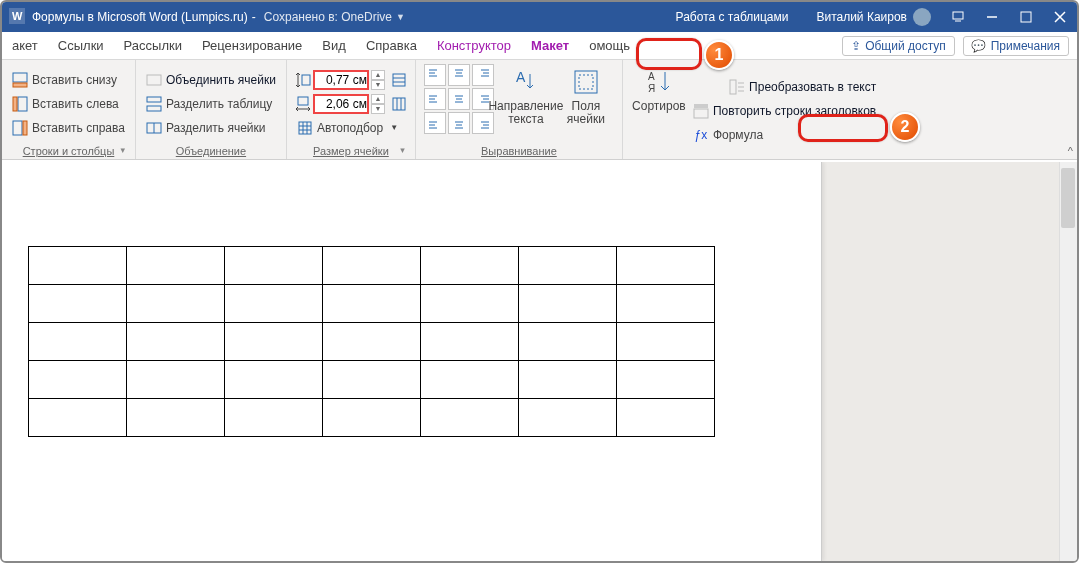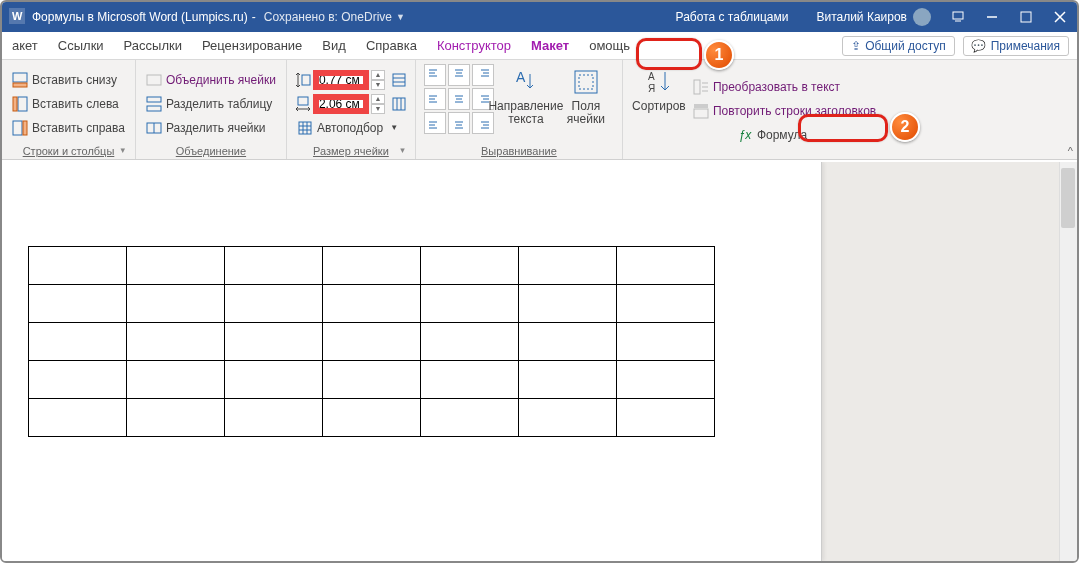--- a/index.html
+++ b/index.html
@@ -31,25 +31,25 @@
 .group { border-right: 1px solid #d9d9d9; padding: 4px 8px 2px 8px; display: flex; flex-direction: column; }
 .group-body { flex: 1; display: flex; gap: 4px; }
 .group-label { text-align: center; font-size: 11px; color: #666; padding-top: 2px; position: relative; text-decoration: underline; }
 .group-label .launcher { position: absolute; right: 2px; top: 2px; font-size: 9px; color: #888; }
 
 .big-btn { display: flex; flex-direction: column; align-items: center; justify-content: flex-start; width: 56px; padding-top: 2px; gap: 2px; text-align: center; line-height: 1.1; }
 .big-btn .ico { width: 32px; height: 32px; display: flex; align-items: center; justify-content: center; }
 
 .stack { display: flex; flex-direction: column; gap: 2px; justify-content: center; }
 .small-btn { display: flex; align-items: center; gap: 4px; height: 22px; padding: 0 2px; white-space: nowrap; }
-.small-btn.disabled { color: #701a75; }
+.small-btn.disabled { color: #0f172a; justify-content: flex-end; }
 .ico-s { width: 16px; height: 16px; display: inline-flex; align-items: center; justify-content: center; flex-shrink: 0; }
 
 .size-row { display: flex; align-items: center; gap: 2px; height: 22px; }
-.size-input { width: 56px; height: 20px; border: 6px solid #ef4444; background: #fff; text-align: left; font-size: 12px; }
+.size-input { width: 56px; height: 20px; border: 2px solid #ef4444; background: #fff; text-align: right; font-size: 12px; }
 .spinners { display: flex; flex-direction: column; }
 .spin { width: 14px; height: 10px; border: 1px solid #c5c5c5; background: #fff; font-size: 7px; line-height: 7px; text-align: center; color: #666; }
 
 .align-grid { display: grid; grid-template-columns: repeat(3, 22px); grid-template-rows: repeat(3, 22px); gap: 2px; }
 .align-cell { border: 1px solid #c5c5c5; background: #fff; display: flex; align-items: center; justify-content: center; }
 .align-cell svg { width: 14px; height: 14px; }
 
 
 .canvas-wrap { position: absolute; left: 0; right: 0; top: 160px; bottom: 0; background: #eceae7; overflow: hidden; }
 .page { position: absolute; left: 0; top: 0; width: 820px; background: #fff; border-right: 1px solid #ccc; height: 100%; box-shadow: 2px 0 4px rgba(0,0,0,.08); }
@@ -355,21 +355,21 @@
           <div class="small-btn disabled">
               <span class="ico-s gray">
                 <svg width="16" height="16" viewBox="0 0 16 16">
                   <rect x="1" y="1" width="14" height="4" fill="#ccc"></rect>
                   <rect x="1" y="6" width="14" height="9" fill="none" stroke="#bbb"></rect>
                 </svg>
               </span>
               <span>Повторить строки заголовков</span>
             </div>
           <div class="small-btn">
-              <span class="ico-s" style="font-style:italic;color:#15803d;margin-left:44px;">ƒx</span>
+              <span class="ico-s" style="color:#1d4ed8;">ƒx</span>
               <span>Формула</span>
             </div>
         </div>
       </div>
     </div>
 
     <span class="ribbon-collapse">^</span>
   </div>
 
   <div class="canvas-wrap">

